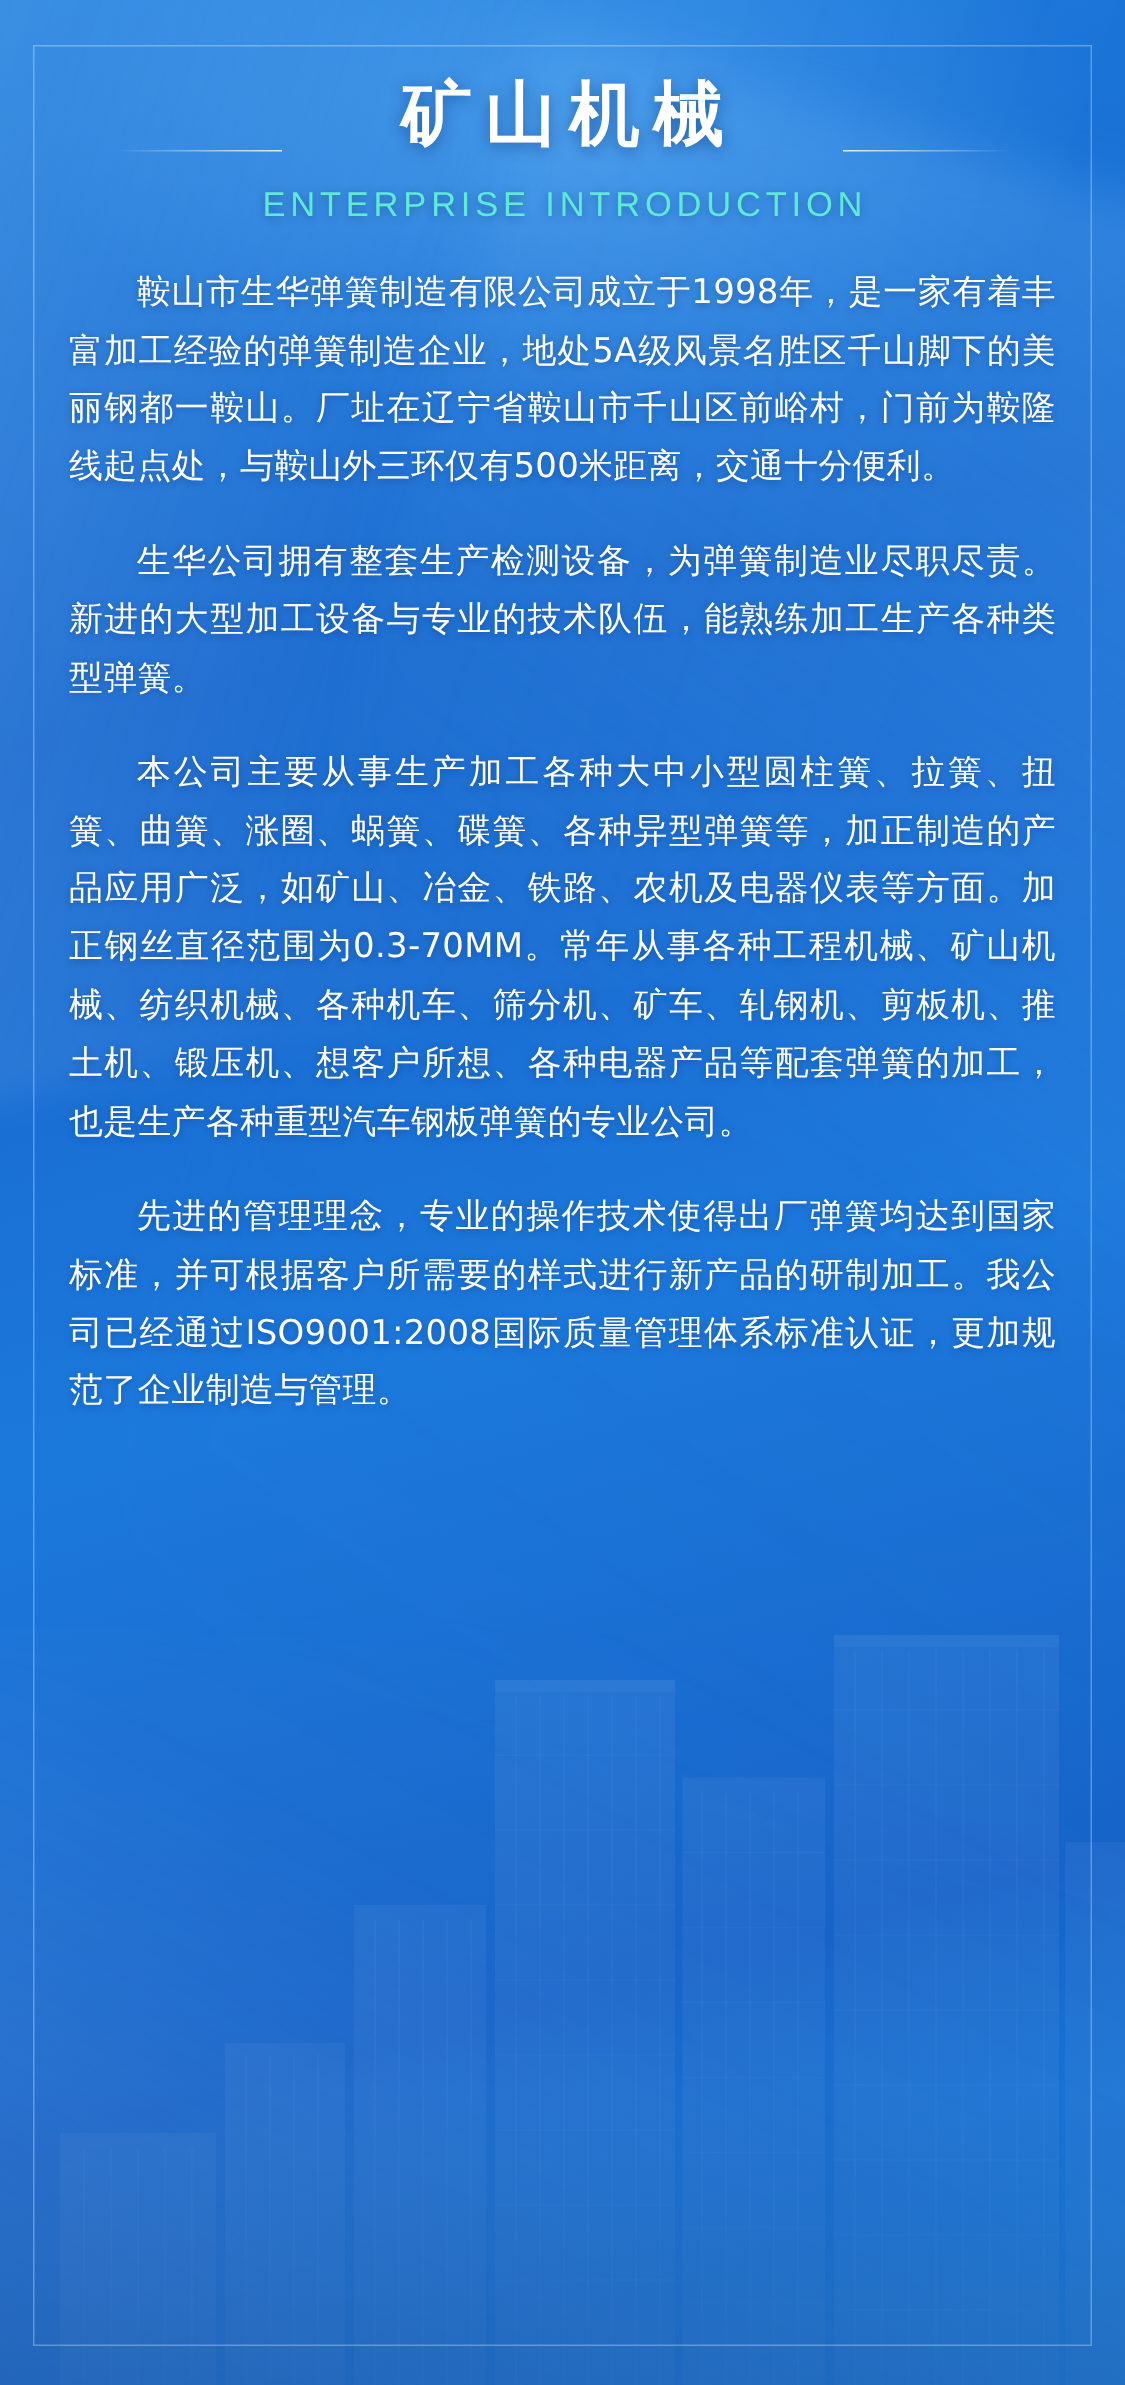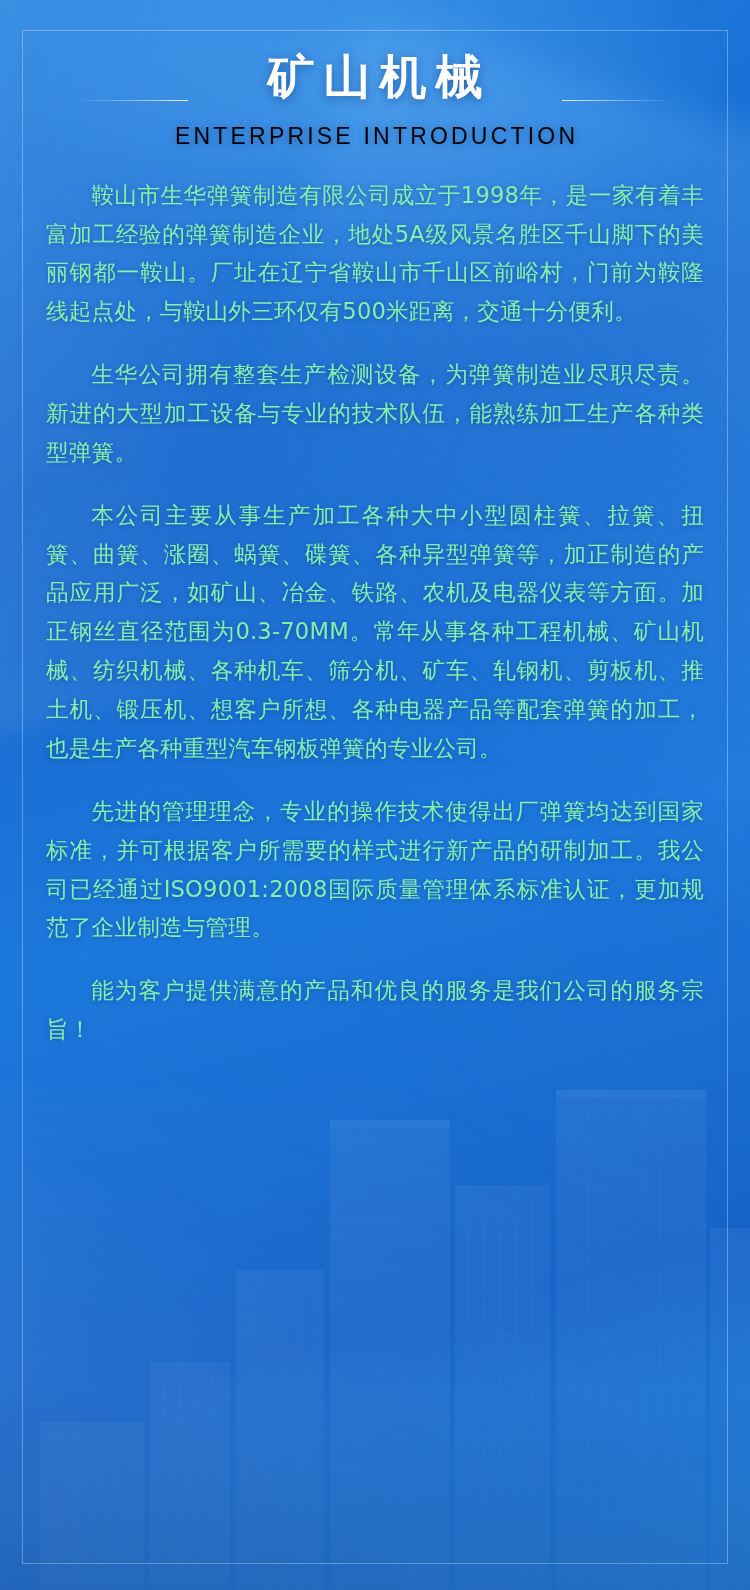--- a/index.html
+++ b/index.html
@@ -127,36 +127,36 @@
   .title-rule-right {
     right: 36px;
     background: linear-gradient(to left, rgba(255,255,255,0) 0%, rgba(255,255,255,0.85) 100%);
   }
 
   .title-en {
     margin-top: 16px;
     font-family: "Liberation Sans", sans-serif;
     font-size: 23px;
     font-weight: normal;
-    color: #000000;
+    color: #5eead4;
     letter-spacing: 3.2px;
     text-indent: 3.2px;
     text-shadow: 0 1px 6px rgba(0, 40, 110, 0.35);
   }
 
   .body-text {
     margin-top: 10px;
     padding: 0 6px;
   }
 
   .para {
     font-family: "DejaVu Sans", "Liberation Sans", sans-serif;
     font-size: 22.6px;
     line-height: 1.72;
-    color: #86efac;
+    color: #ffffff;
     text-indent: 2em;
     text-align: justify;
     text-justify: inter-ideograph;
     margin-bottom: 24px;
     text-shadow: 0 1px 5px rgba(0, 40, 110, 0.40);
     letter-spacing: 0.2px;
   }
   .para:last-child { margin-bottom: 0; }
 </style>
 </head>
@@ -211,16 +211,15 @@
     <div class="title-rule-right"></div>
     <h1 class="title-cn">矿山机械</h1>
     <div class="title-en">ENTERPRISE  INTRODUCTION</div>
   </div>
 
   <div class="body-text">
     <p class="para">鞍山市生华弹簧制造有限公司成立于1998年，是一家有着丰富加工经验的弹簧制造企业，地处5A级风景名胜区千山脚下的美丽钢都一鞍山。厂址在辽宁省鞍山市千山区前峪村，门前为鞍隆线起点处，与鞍山外三环仅有500米距离，交通十分便利。</p>
     <p class="para">生华公司拥有整套生产检测设备，为弹簧制造业尽职尽责。新进的大型加工设备与专业的技术队伍，能熟练加工生产各种类型弹簧。</p>
     <p class="para">本公司主要从事生产加工各种大中小型圆柱簧、拉簧、扭簧、曲簧、涨圈、蜗簧、碟簧、各种异型弹簧等，加正制造的产品应用广泛，如矿山、冶金、铁路、农机及电器仪表等方面。加正钢丝直径范围为0.3-70MM。常年从事各种工程机械、矿山机械、纺织机械、各种机车、筛分机、矿车、轧钢机、剪板机、推土机、锻压机、想客户所想、各种电器产品等配套弹簧的加工，也是生产各种重型汽车钢板弹簧的专业公司。</p>
     <p class="para">先进的管理理念，专业的操作技术使得出厂弹簧均达到国家标准，并可根据客户所需要的样式进行新产品的研制加工。我公司已经通过ISO9001:2008国际质量管理体系标准认证，更加规范了企业制造与管理。</p>
-    <p class="para">能为客户提供满意的产品和优良的服务是我们公司的服务宗旨！</p>
   </div>
 
 </div>
 
 </body></html>

